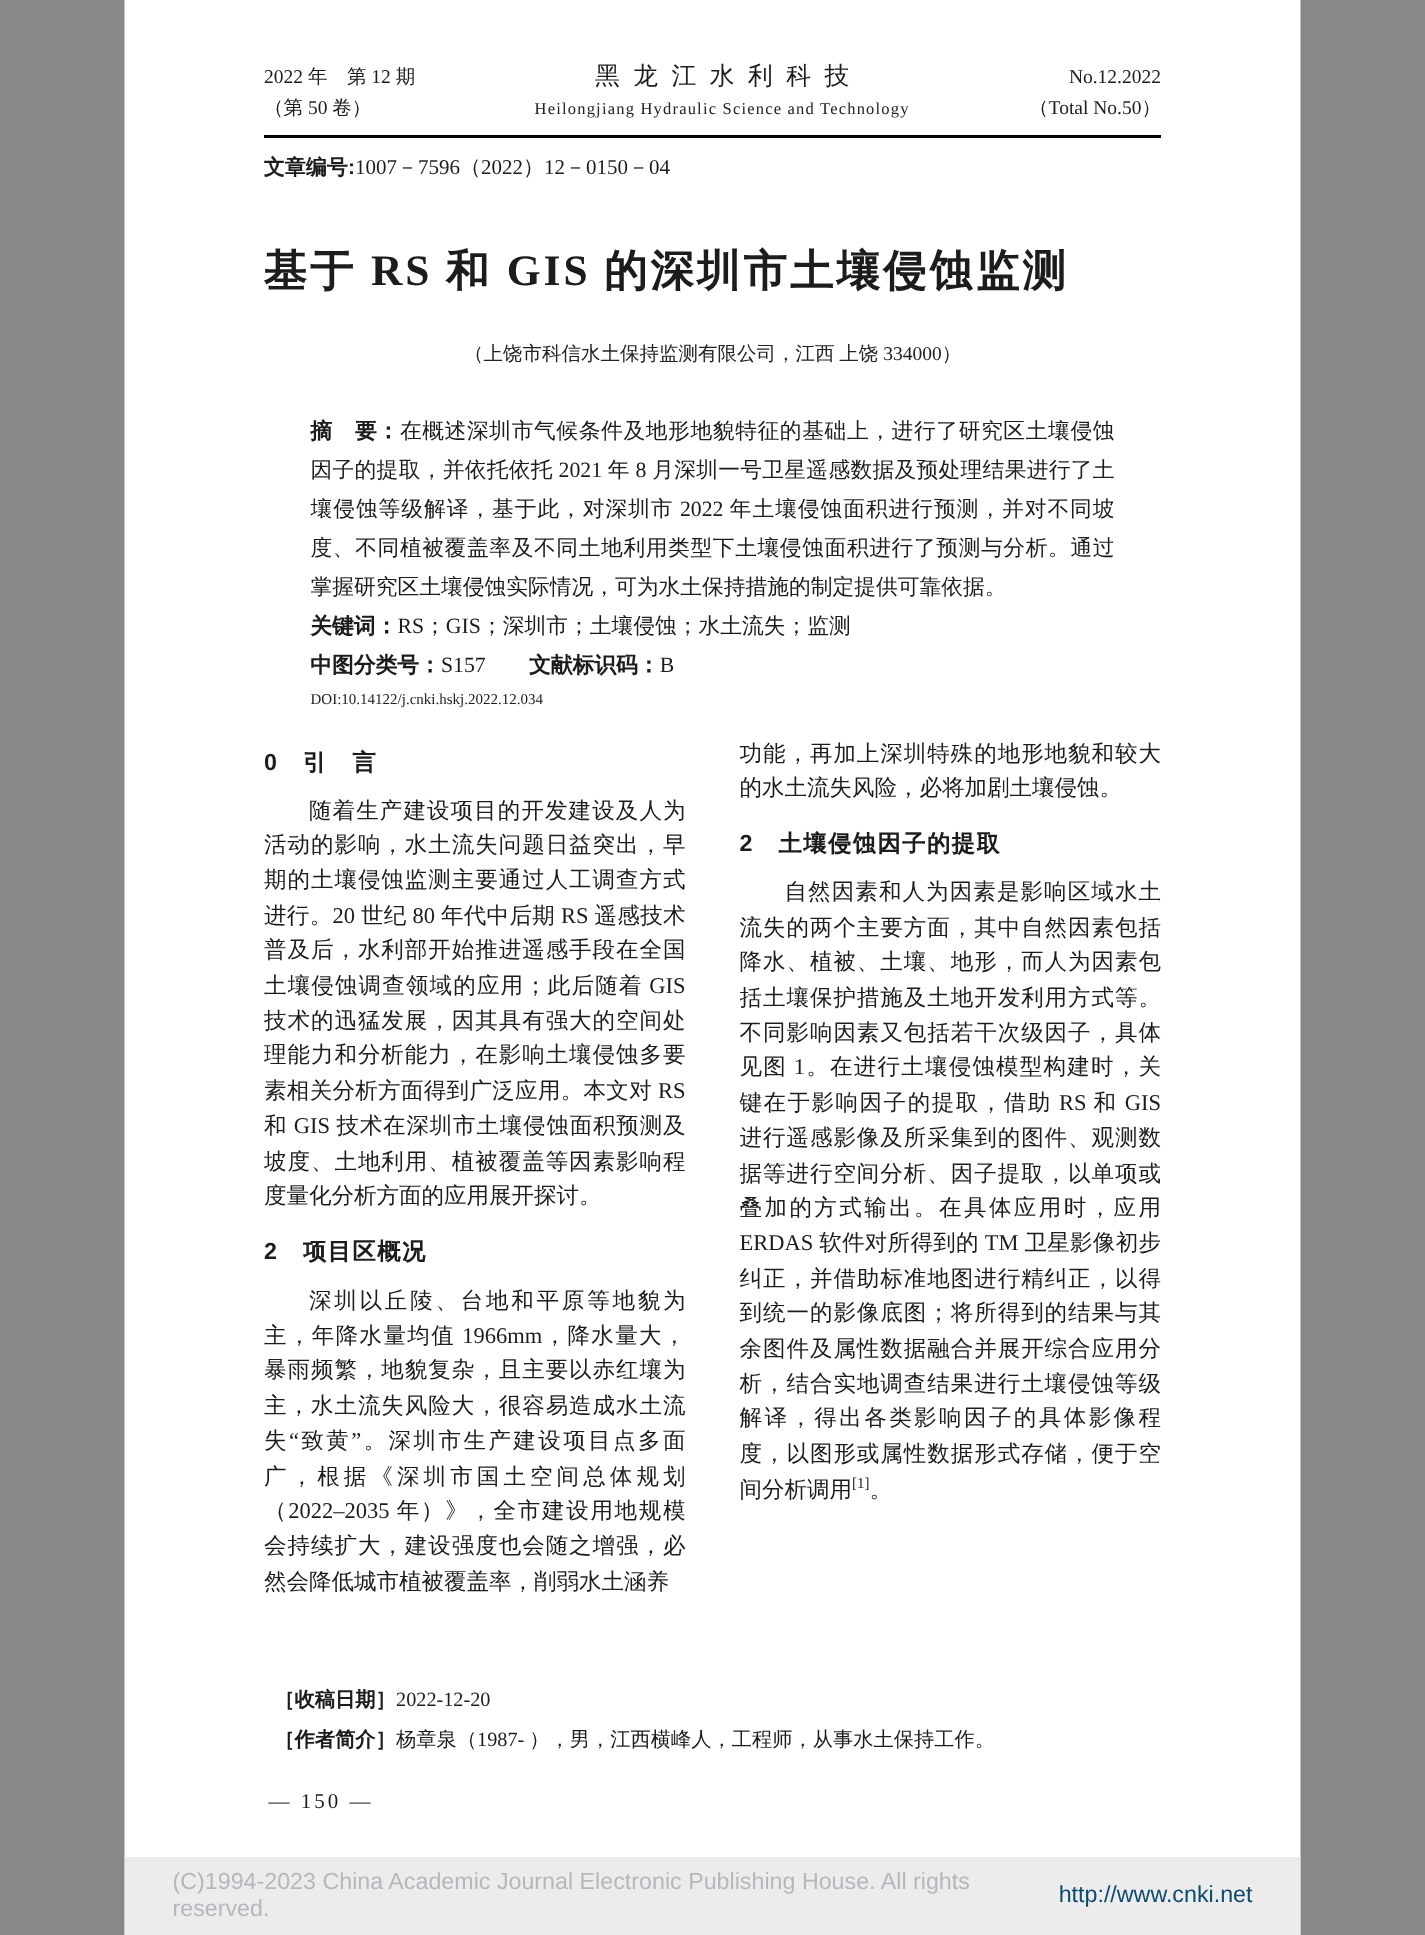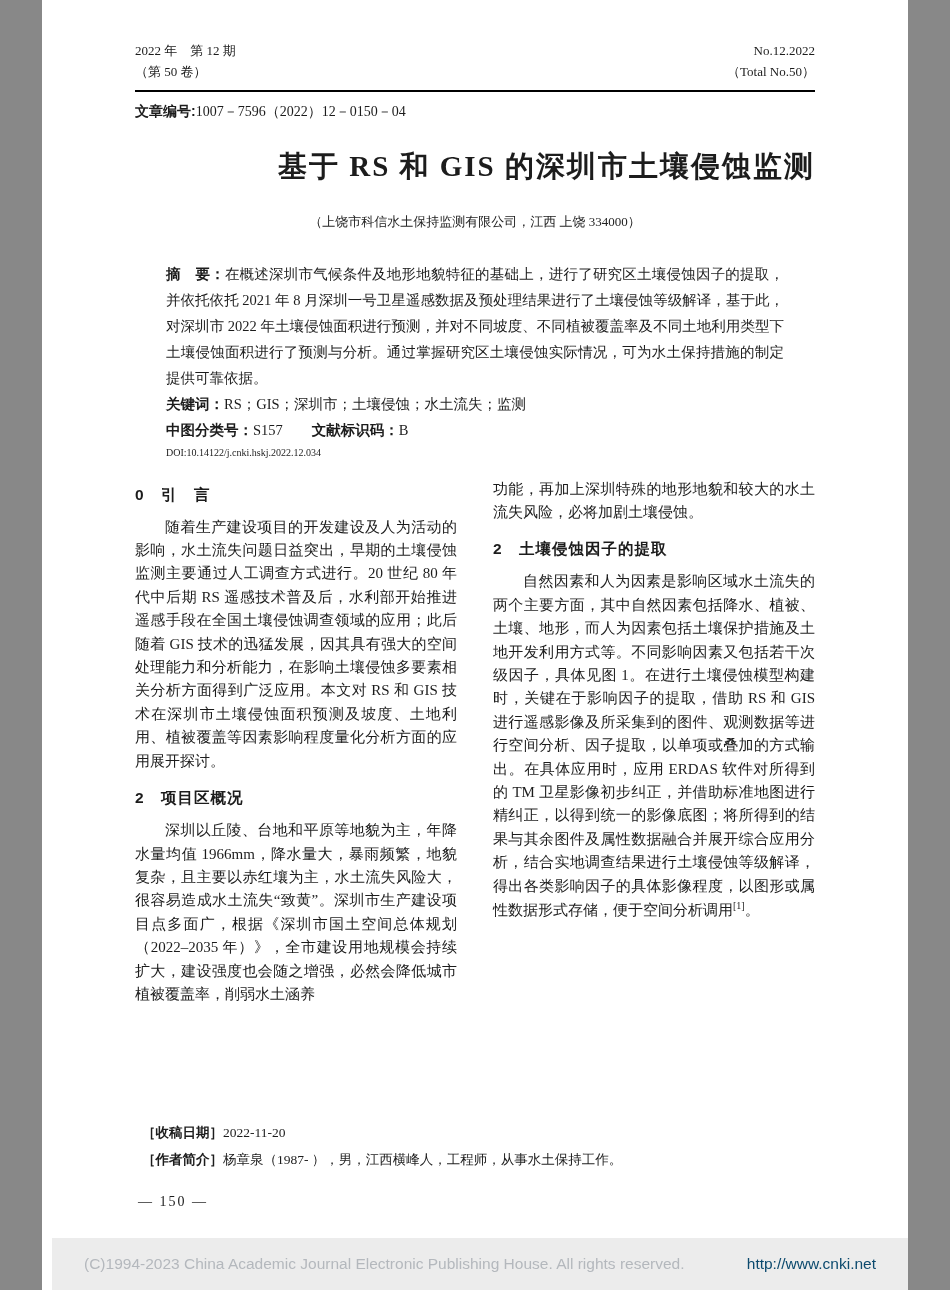--- a/index.html
+++ b/index.html
@@ -1,35 +1,35 @@
 <!DOCTYPE html>
 <html><head>
 <meta charset="utf-8">
 <style>
   html,body { margin:0; padding:0; background:#888; }
   .page {
-    width:866px; height:1290px; margin:0 auto; position:relative;
+    width:784px; height:1290px; margin:0 auto; position:relative;
     background:#ffffff; color:#1c1c1c; overflow:hidden;
     font-family:"Liberation Serif","DejaVu Serif",serif;
   }
   .content { padding:40px 93px 0 93px; }
 
   
   .journal-header { display:flex; justify-content:space-between; align-items:flex-start; font-size:13px; }
   .h-left div, .h-right div { line-height:1.65; }
   .h-right { text-align:right; }
   .h-center { text-align:center; }
   .journal-cn { font-size:16.5px; letter-spacing:9px; padding-left:9px; font-weight:500; }
   .journal-en { font-size:11px; letter-spacing:0.8px; margin-top:5px; color:#222; }
   .header-rule { border-bottom:2px solid #000; margin-top:7px; }
 
   .article-no { margin-top:11px; font-size:14px; }
   .bold-label { font-weight:bold; font-family:"Liberation Sans","DejaVu Sans",sans-serif; }
 
-  .paper-title { text-align:right; font-size:29px; font-weight:bold; letter-spacing:2px; margin-top:26px; }
+  .paper-title { text-align:left; font-size:29px; font-weight:bold; letter-spacing:2px; margin-top:40px; }
   .paper-author { text-align:center; font-size:15px; letter-spacing:3px; margin-top:34px; }
   .paper-affil { text-align:center; font-size:13px; margin-top:26px; color:#222; }
 
   
   .abstract-block { margin:30px 31px 0 31px; font-size:14.5px; line-height:1.8; text-align:justify; }
   .abstract-block p { margin:0; }
   .clc-gap { margin-left:2em; }
   .doi-line { font-size:10px; margin-top:3px; }
 
   
@@ -44,37 +44,41 @@
   .indent { text-indent:2em; }
   sup.ref { font-size:10px; }
 
   
   .footnotes { position:absolute; left:100px; right:93px; bottom:116px; font-size:13.5px; line-height:2.05; }
   .footnotes p { margin:0; }
   .fn-label { font-weight:bold; font-family:"Liberation Sans","DejaVu Sans",sans-serif; }
   .page-number { position:absolute; left:96px; bottom:80px; font-size:14px; letter-spacing:2px; }
 
   .bottom-bar {
-    position:absolute; left:10px; right:0; bottom:0; height:52px; box-sizing:border-box;
+    position:absolute; left:0; right:0; bottom:0; height:52px; box-sizing:border-box;
     background:#ececec; color:#b4b8bd;
     font-family:"Liberation Sans","DejaVu Sans",sans-serif; font-size:15.5px;
     display:flex; align-items:center; justify-content:space-between; padding:0 32px;
   }
   .bottom-bar a { color:#0c4a6e; text-decoration:none; }
 </style>
 </head>
 <body>
 
 <div class="page">
   <div class="content">
 
     <header class="journal-header">
       <div class="h-left">
         <div>2022 年　第 12 期</div>
         <div>（第 50 卷）</div>
+      </div>
+      <div class="h-center">
+        <div class="journal-cn">黑龙江水利科技</div>
+        <div class="journal-en">Heilongjiang  Hydraulic  Science  and  Technology</div>
       </div>
       <div class="h-right">
         <div>No.12.2022</div>
         <div>（Total No.50）</div>
       </div>
     </header>
     <div class="header-rule"></div>
 
     <div class="article-no">
       <span class="bold-label">文章编号:</span><span>1007－7596（2022）12－0150－04</span>
@@ -100,21 +104,21 @@
       <div class="col">
         <p>功能，再加上深圳特殊的地形地貌和较大的水土流失风险，必将加剧土壤侵蚀。</p>
         <h3>2　土壤侵蚀因子的提取</h3>
         <p class="indent"><span>自然因素和人为因素是影响区域水土流失的两个主要方面，其中自然因素包括降水、植被、土壤、地形，而人为因素包括土壤保护措施及土地开发利用方式等。不同影响因素又包括若干次级因子，具体见图 1。在进行土壤侵蚀模型构建时，关键在于影响因子的提取，借助 RS 和 GIS 进行遥感影像及所采集到的图件、观测数据等进行空间分析、因子提取，以单项或叠加的方式输出。在具体应用时，应用 ERDAS 软件对所得到的 TM 卫星影像初步纠正，并借助标准地图进行精纠正，以得到统一的影像底图；将所得到的结果与其余图件及属性数据融合并展开综合应用分析，结合实地调查结果进行土壤侵蚀等级解译，得出各类影响因子的具体影像程度，以图形或属性数据形式存储，便于空间分析调用</span><sup class="ref">[1]</sup><span>。</span></p>
       </div>
     </div>
 
   </div>
 
   <div class="footnotes">
-    <p><span class="fn-label">［收稿日期］</span><span>2022-11-20</span></p>
+    <p><span class="fn-label">［收稿日期］</span><span>2022-12-20</span></p>
     <p><span class="fn-label">［作者简介］</span><span>杨章泉（1987- ），男，江西横峰人，工程师，从事水土保持工作。</span></p>
   </div>
 
   <div class="page-number">— 150 —</div>
 
   <div class="bottom-bar">
     <span>(C)1994-2023 China Academic Journal Electronic Publishing House. All rights reserved.</span>
     <a>http://www.cnki.net</a>
   </div>
 </div>

